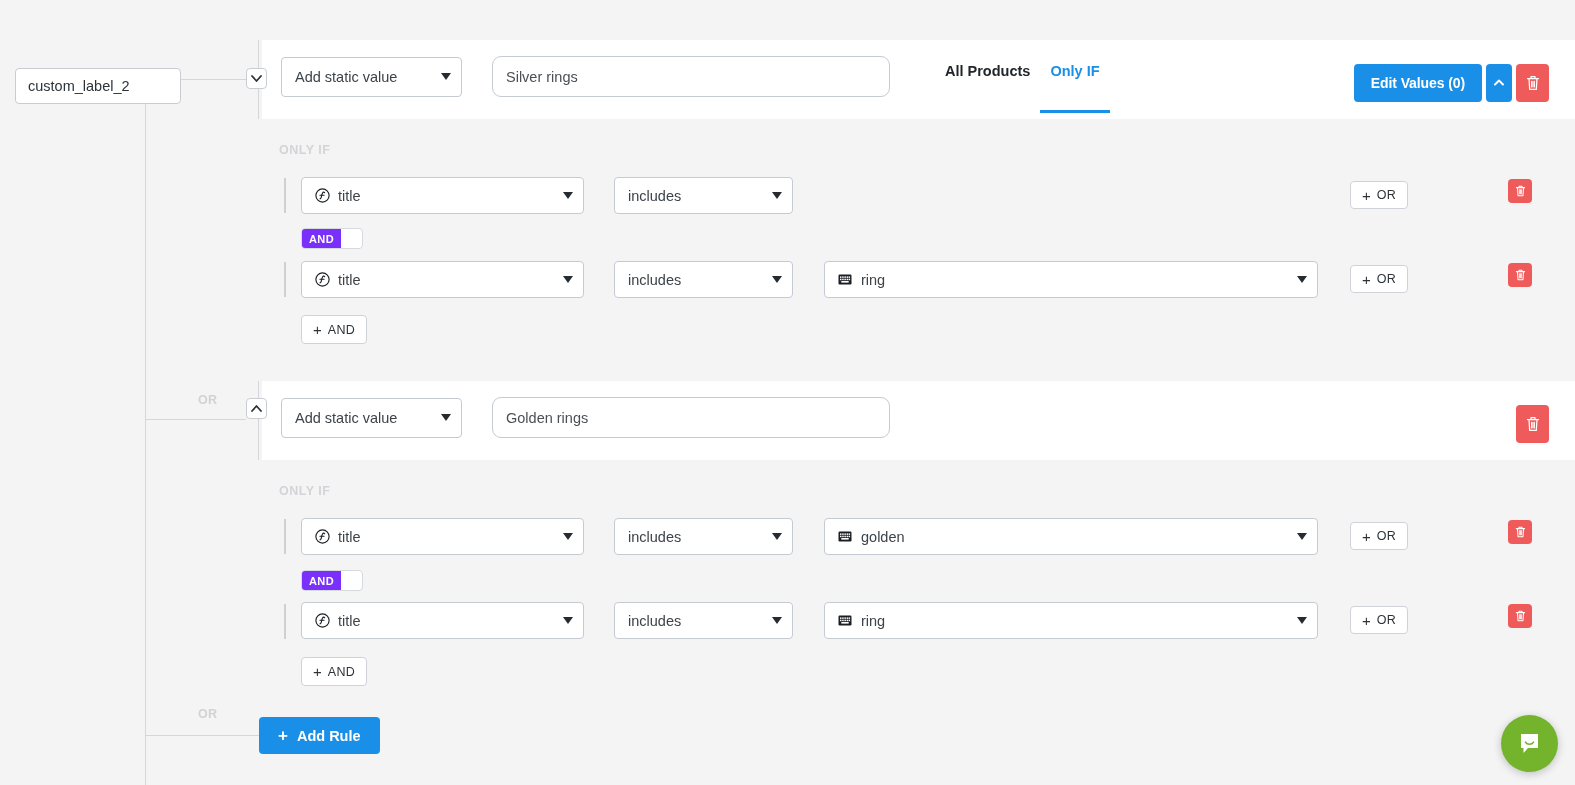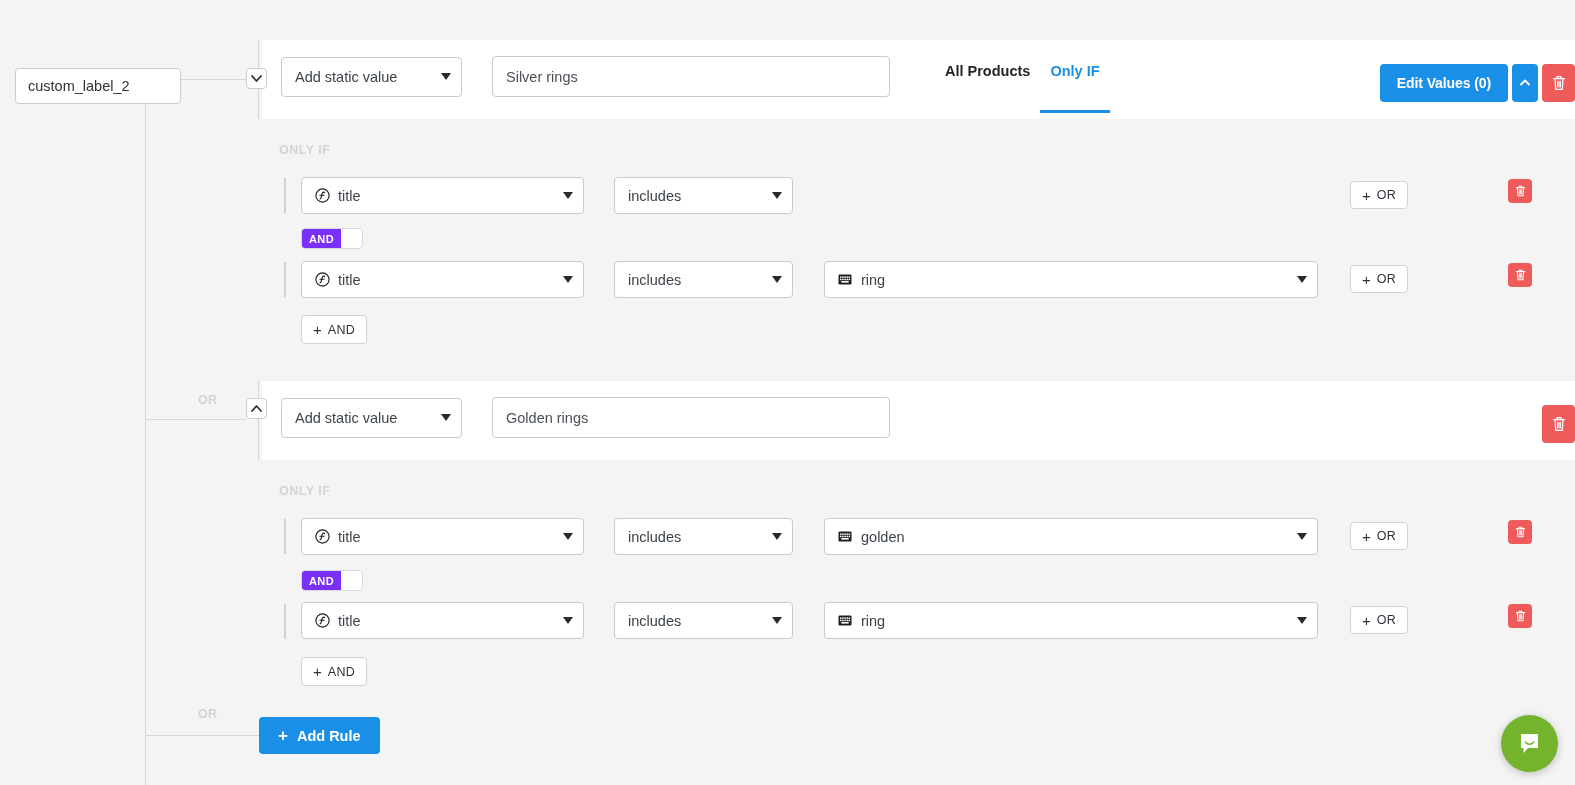--- a/index.html
+++ b/index.html
@@ -113,21 +113,21 @@
     border-left: 5.5px solid transparent;
     border-right: 5.5px solid transparent;
     border-top: 7px solid #262b30;
   }
   .sel .sel-text { white-space: nowrap; overflow: hidden; }
 
   .txt {
     box-sizing: border-box;
     background: #ffffff;
     border: 1px solid #c5cad3;
-    border-radius: 4px;
+    border-radius: 9px;
     height: 41px;
     display: flex;
     align-items: center;
     padding: 6px 13px;
     font-size: 14.5px;
     color: #4a5056;
   }
 
   .static-sel { width: 181px; height: 40px; }
   .value-input { width: 398px; margin-left: 30px; }
@@ -155,20 +155,21 @@
   .tab.active {
     color: #1a8fe8;
     border-bottom-color: #1a8fe8;
   }
 
   
   .head-actions {
     margin-left: auto;
     display: flex;
     align-items: center;
+    padding-right: 26px;
     gap: 4px;
     margin-top: 12px;
   }
   .btn-blue {
     background: #1a8fe8;
     color: #ffffff;
     border: none;
     border-radius: 4px;
     height: 38px;
     padding: 0 17px;

